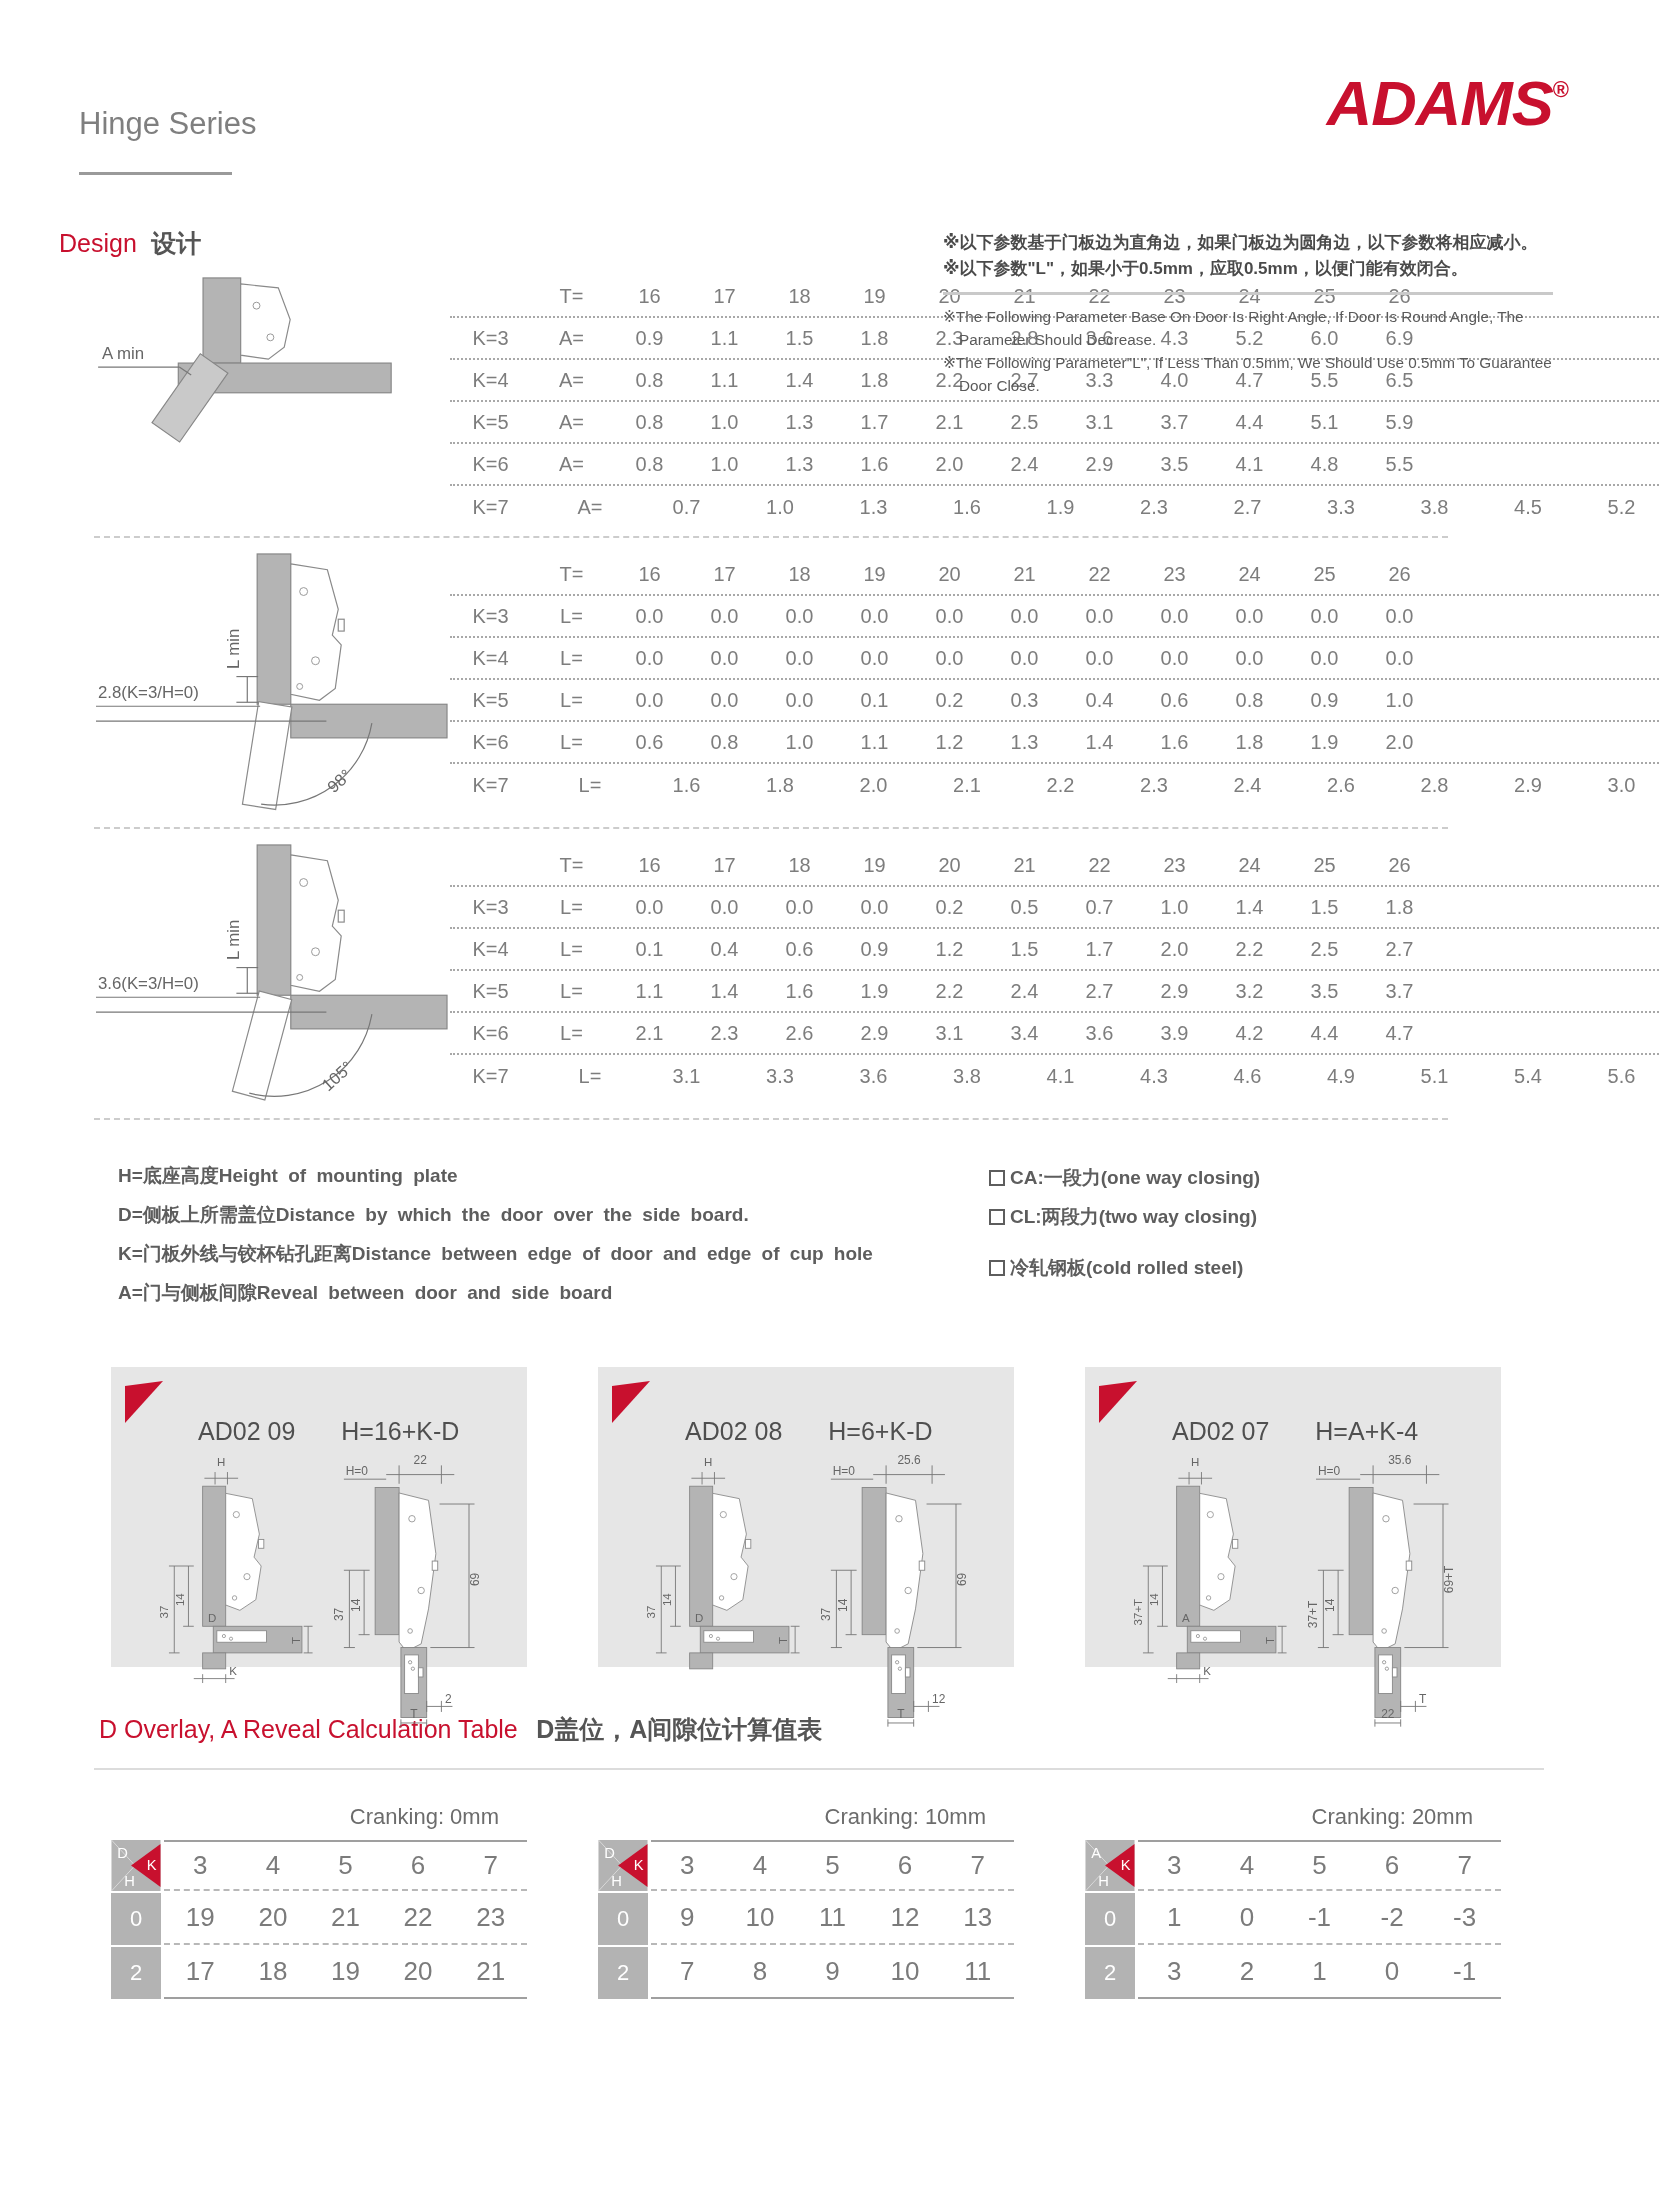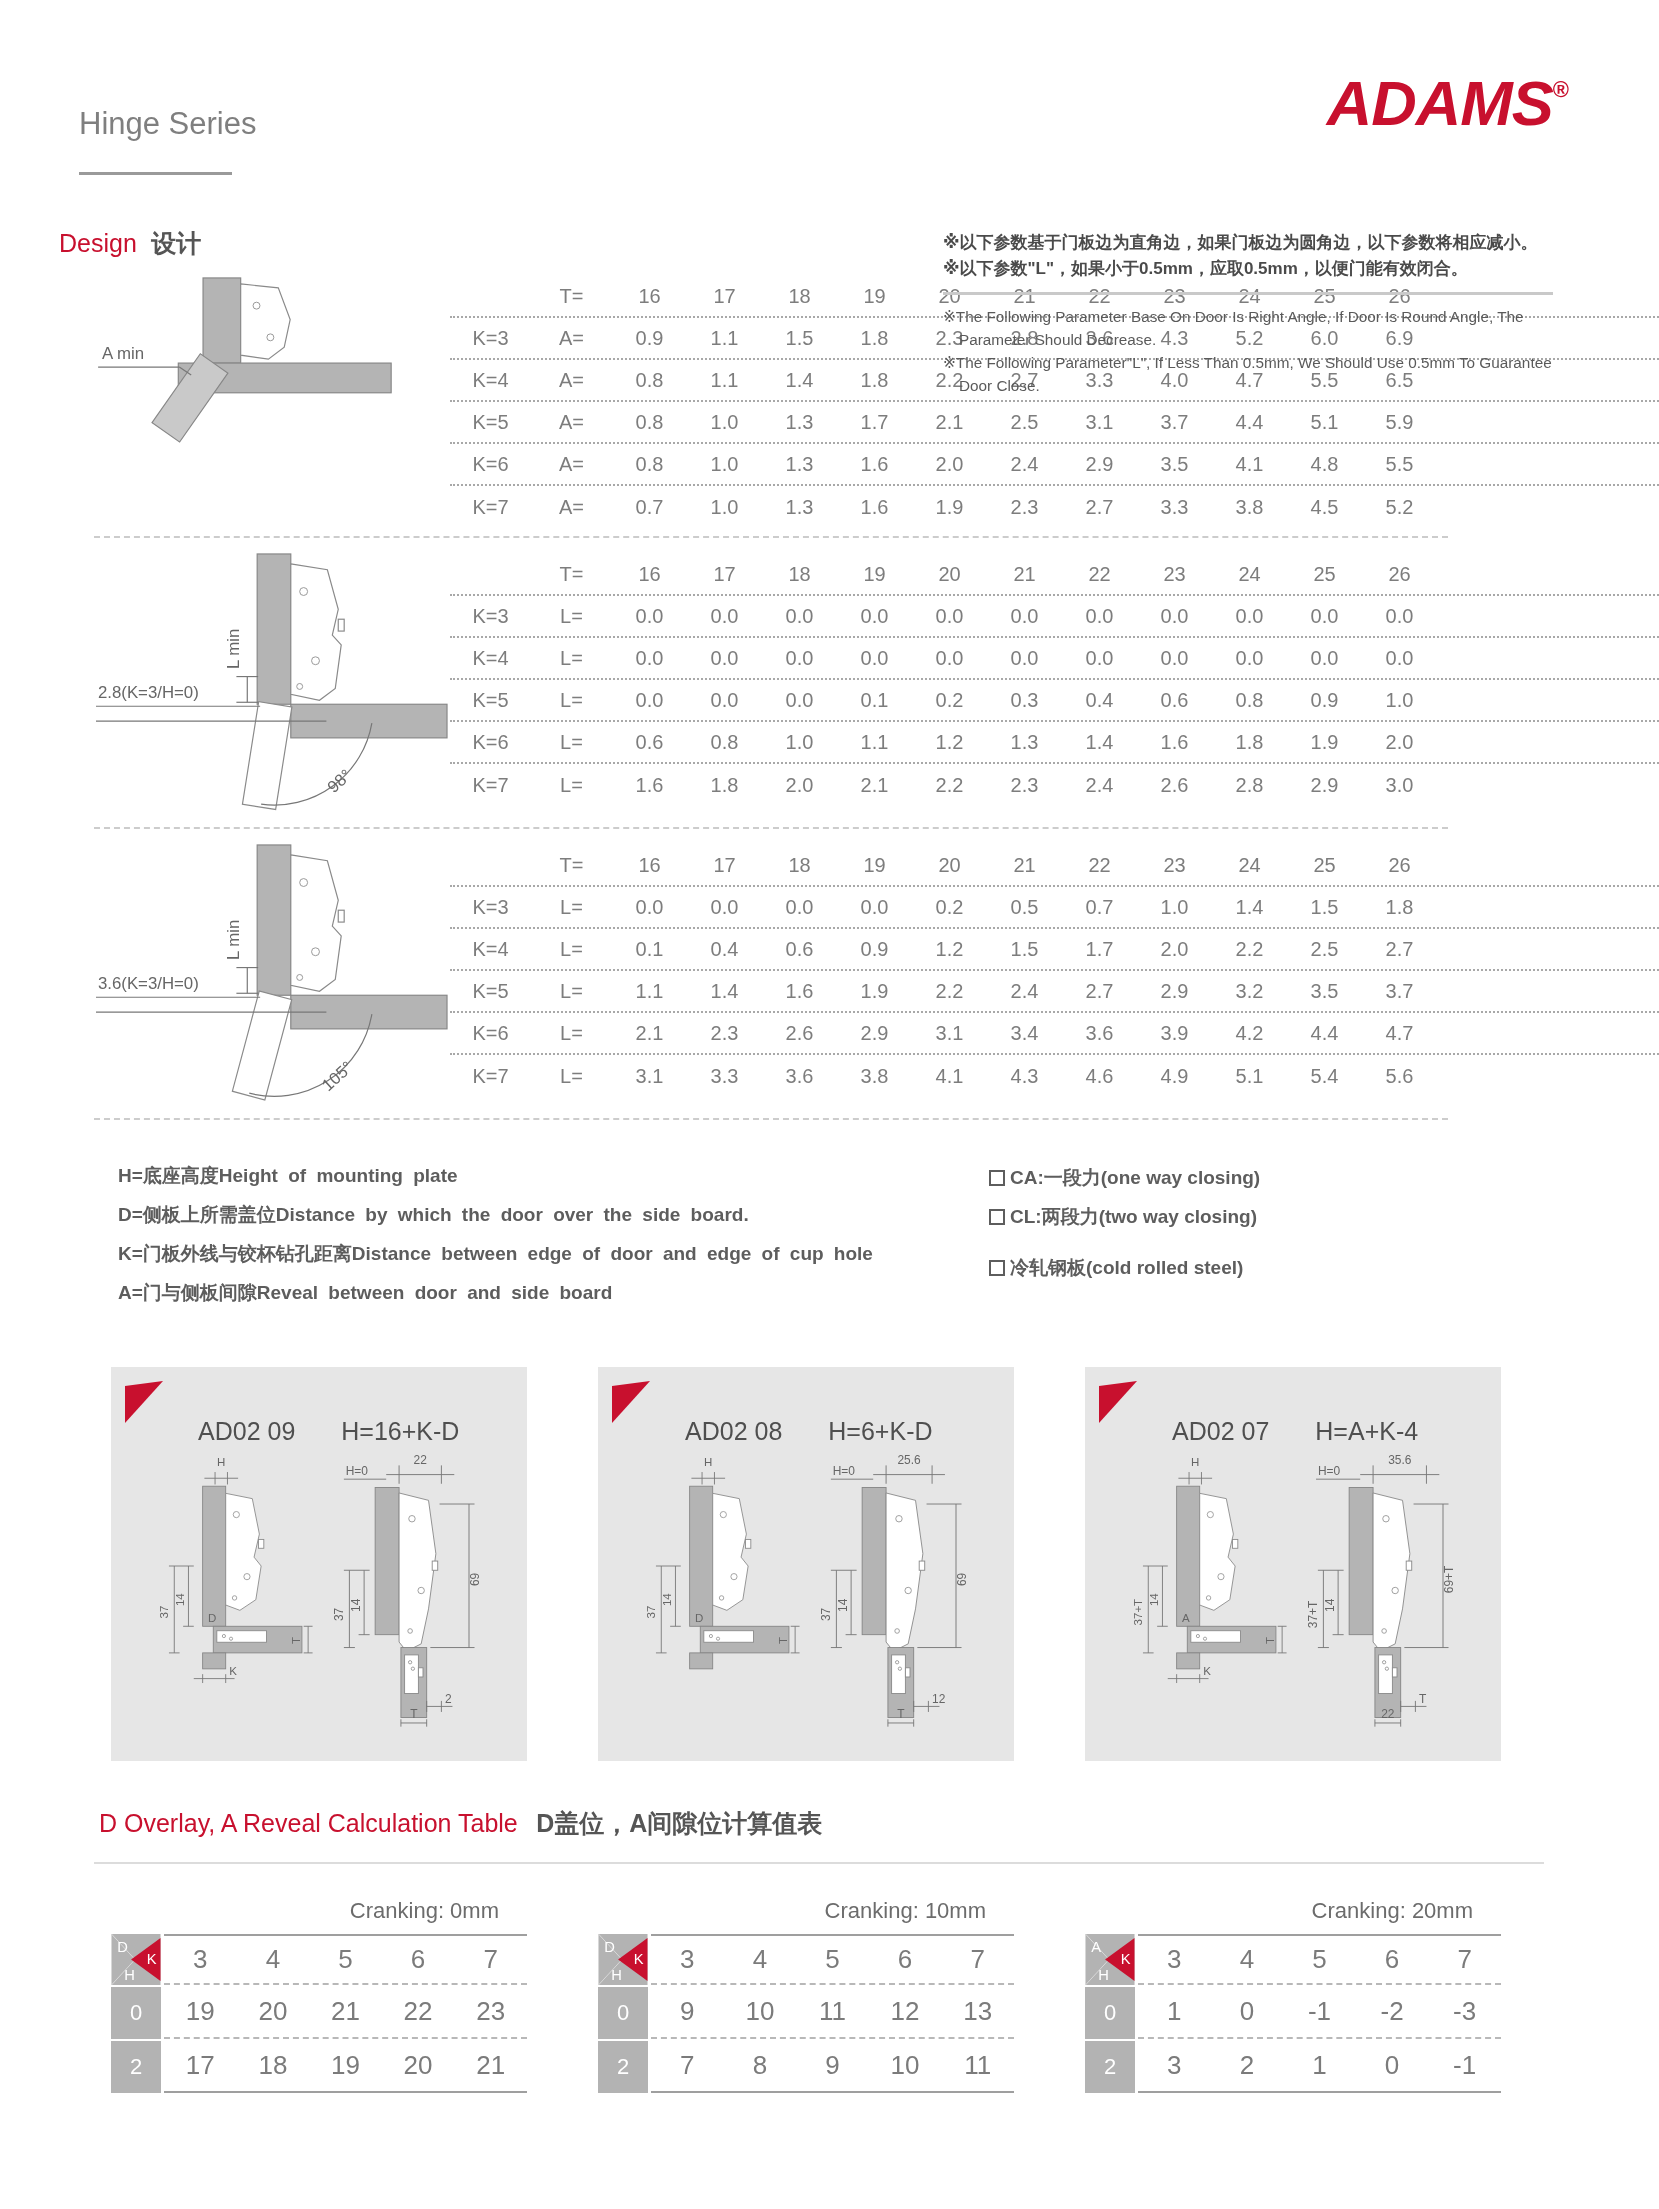--- a/index.html
+++ b/index.html
@@ -26,21 +26,21 @@
   
   .section-title { margin:26px 0 0 94px; width:332px; border-bottom:2px dashed #bdbdbd; padding-bottom:12px; }
   .section-zh { font-size:23px; font-weight:bold; color:#8f8f8f; letter-spacing:2px; }
   .section-en { font-size:23px; color:#9a9a9a; margin-top:4px; }
 
   
   .reveal-block { display:flex; padding-left:94px; margin-top:12px; }
   .diagram { width:356px; flex-shrink:0; }
   .rtable { flex:1; margin-top:4px; }
   .rrow { display:flex; height:42px; align-items:center; border-bottom:2px dotted #a8a8a8; }
-  .rrow:last-child { border-bottom:none; }
+  .rrow:last-child { border-bottom:none;justify-content:space-between; }
   .rcell { font-size:20px; color:#7d7d7d; }
   .rk { width:81px; text-align:center; }
   .rp { width:81px; text-align:center; }
   .rv { width:75px; text-align:center; }
   .dash-sep { margin:8px 0 0 94px; width:1354px; border-top:2px dashed #cccccc; }
 
   
   .dsvg line, .dsvg path.arc { stroke:#777; stroke-width:1.2; fill:none; }
   .dsvg .gfill { fill:#b4b4b4; stroke:#878787; stroke-width:1.2; }
   .dsvg .lgfill { fill:#c9c9c9; stroke:#878787; stroke-width:1.2; }
@@ -52,21 +52,21 @@
   .legend-row { display:flex; padding-left:118px; margin-top:36px; }
   .legend-left { width:871px; }
   .legend-item { font-size:19px; font-weight:bold; color:#5d5d5d; line-height:39px; word-spacing:5px; }
   .legend-right { padding-top:2px; }
   .option-item { font-size:19px; font-weight:bold; color:#5d5d5d; line-height:39px; }
   .option-item.gap { margin-top:12px; }
   .chk { display:inline-block; width:16px; height:16px; border:2px solid #5d5d5d; margin-right:5px; vertical-align:-2px; background:#fff; }
 
   
   .products-row { display:flex; gap:71px; padding-left:111px; margin-top:55px; }
-  .pbox { width:416px; height:394px; background:#e6e6e6; position:relative; }
+  .pbox { width:416px; height:300px; background:#e6e6e6; position:relative; }
   .corner-tri { position:absolute; top:14px; left:14px; width:38px; height:42px; background:#c8102e; clip-path:polygon(0 12%, 100% 0, 0 100%); }
   .pbox-title { margin:50px 0 0 87px; font-size:25px; color:#4f4f4f; }
   .pbox-formula { margin-left:46px; }
   .pviews { display:flex; gap:14px; padding-left:42px; margin-top:6px; }
   .pv { width:164px; height:236px; }
   .pv2 { width:184px; height:277px; }
   .psvg line { stroke:#777; stroke-width:1; }
   .psvg .gfill { fill:#b4b4b4; stroke:#868686; stroke-width:1; }
   .psvg .wfill { fill:#fff; stroke:#8a8a8a; stroke-width:1; }
   .psvg text { fill:#666; font-size:13px; font-family:"Liberation Sans",sans-serif; }

